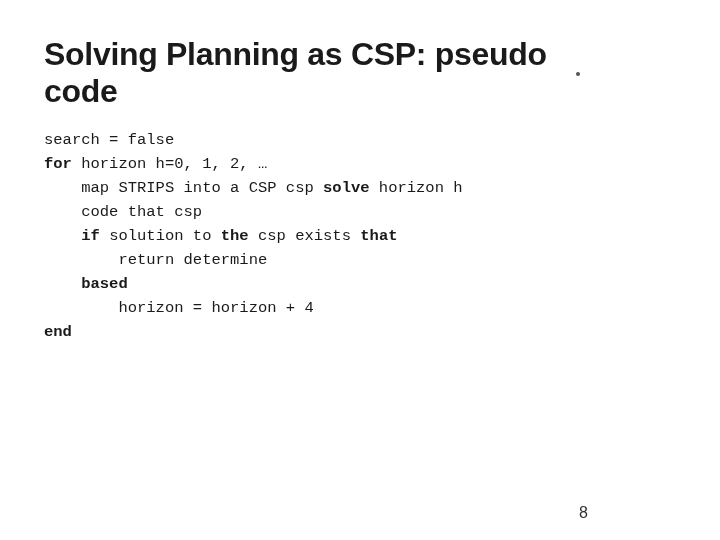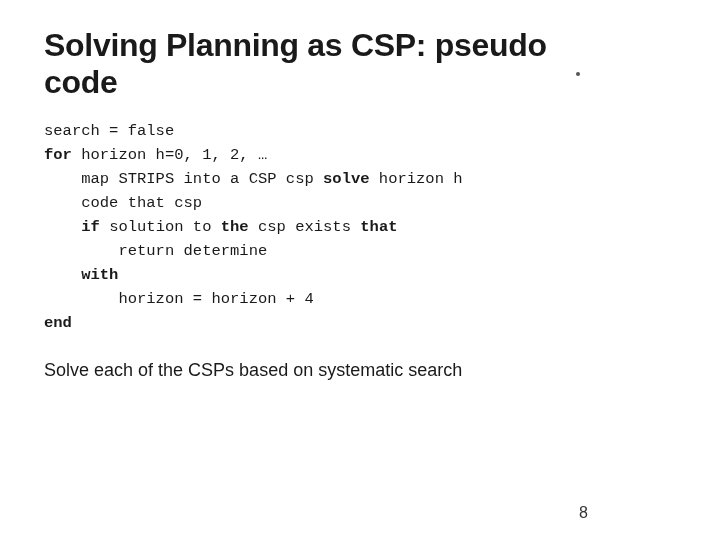--- a/index.html
+++ b/index.html
@@ -13,21 +13,21 @@
       height: 540px;
       background-color: #ffffff;
       font-family: Arial, Helvetica, sans-serif;
       overflow: hidden;
     }
 
     .slide {
       width: 624px;
       height: 540px;
       background: #ffffff;
-      padding: 27px 44px 24px 44px;
+      padding: 36px 44px 24px 44px;
       position: relative;
     }
 
     .title {
       font-size: 32px;
       font-weight: bold;
       color: #1a1a1a;
       margin-bottom: 18px;
       letter-spacing: -0.3px;
     }
@@ -85,23 +85,22 @@
   <div class="dot"></div>
 
   <div class="title">Solving Planning as CSP: pseudo code</div>
 
   <div class="code-block"><span>search = false</span>
 <span><span class="keyword">for</span> horizon h=0, 1, 2, …</span>
 <span>    map STRIPS into a CSP csp <span class="keyword">solve</span> horizon h</span>
 <span>    code that csp</span>
 <span>    <span class="keyword">if</span> solution to <span class="keyword">the</span> csp exists <span class="keyword">that</span></span>
 <span>        return determine</span>
-<span>    <span class="keyword">with</span></span>
+<span>    <span class="keyword">based</span></span>
 <span>        horizon = horizon + 4</span>
 <span><span class="keyword">end</span></span></div>
 
   <div class="prose">
-    <div>Solve each of the CSPs based on systematic search</div>
   </div>
 
   <div class="page-number">8</div>
 
 </div>
 
 </body></html>

